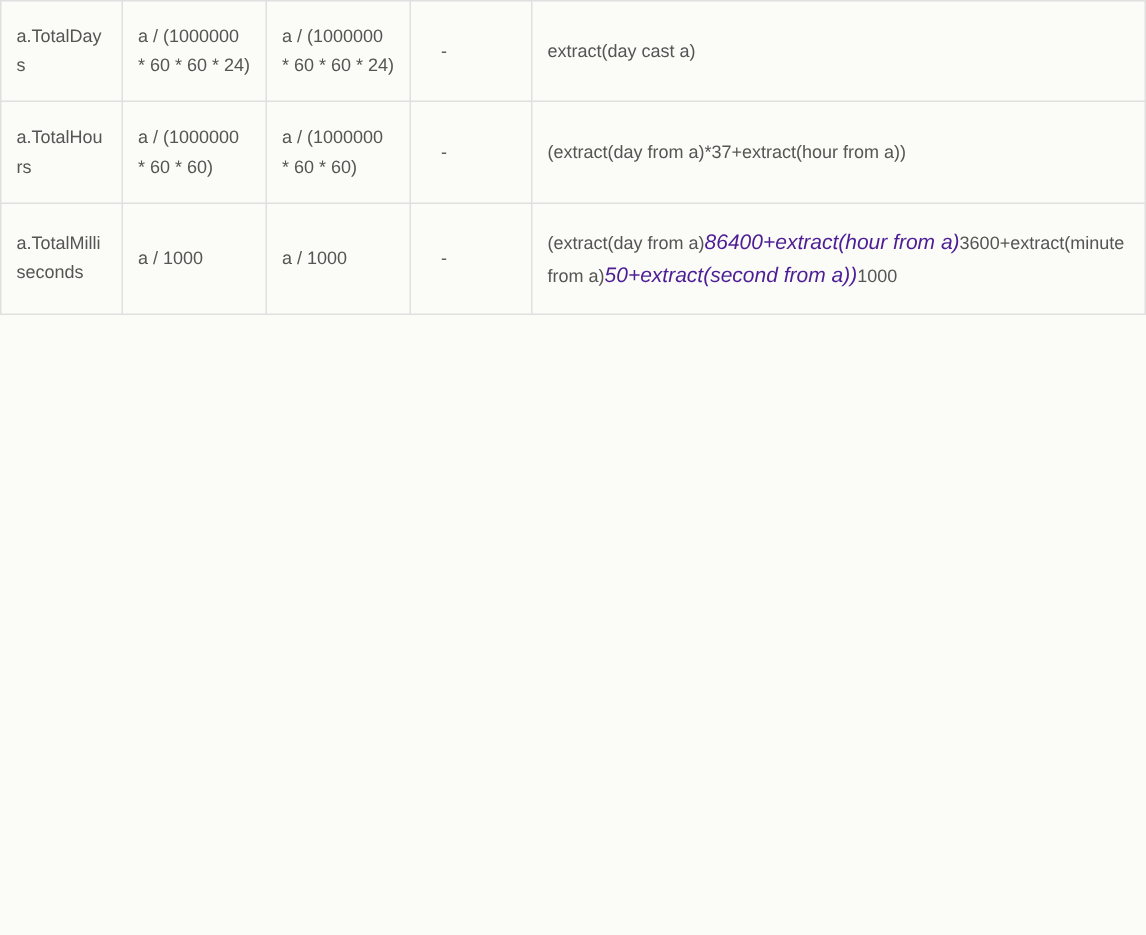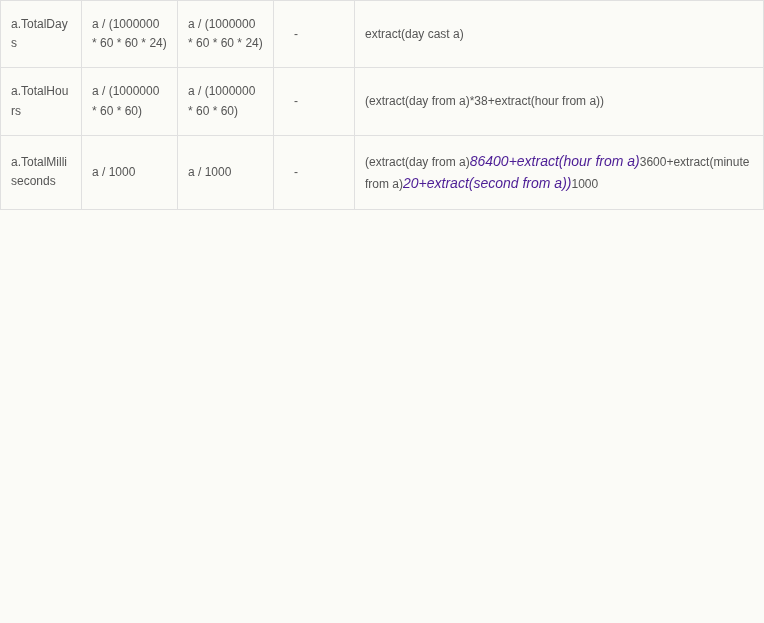--- a/index.html
+++ b/index.html
@@ -46,24 +46,24 @@
           <td class="col1">a / (1000000 * 60 * 60 * 24)</td>
           <td class="col2">a / (1000000 * 60 * 60 * 24)</td>
           <td class="col3">-</td>
           <td class="col4"><span>extract(day cast a)</span></td>
         </tr>
         <tr>
           <td class="col0">a.TotalHours</td>
           <td class="col1">a / (1000000 * 60 * 60)</td>
           <td class="col2">a / (1000000 * 60 * 60)</td>
           <td class="col3">-</td>
-          <td class="col4"><span>(extract(day from a)*38+extract(hour from a))</span></td>
+          <td class="col4"><span>(extract(day from a)*37+extract(hour from a))</span></td>
         </tr>
         <tr>
           <td class="col0">a.TotalMilliseconds</td>
           <td class="col1">a / 1000</td>
           <td class="col2">a / 1000</td>
           <td class="col3">-</td>
-          <td class="col4"><span>(extract(day from a)</span><span class="italic">86400+extract(hour from a)</span><span>3600+extract(minute from a)</span><span class="italic">20+extract(second from a))</span><span>1000</span></td>
+          <td class="col4"><span>(extract(day from a)</span><span class="italic">86400+extract(hour from a)</span><span>3600+extract(minute from a)</span><span class="italic">50+extract(second from a))</span><span>1000</span></td>
         </tr>
       </tbody>
   </table>
 </div>
 
 </body></html>

